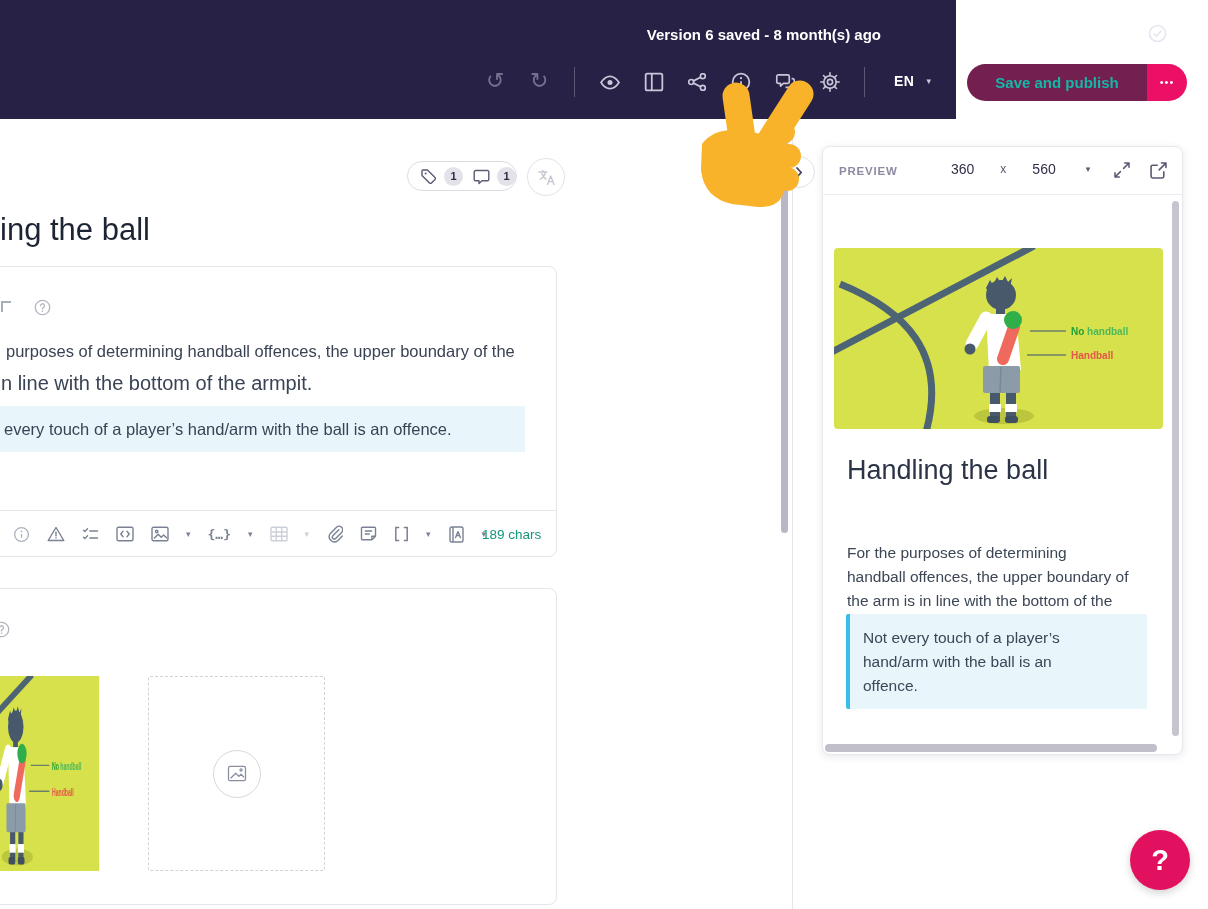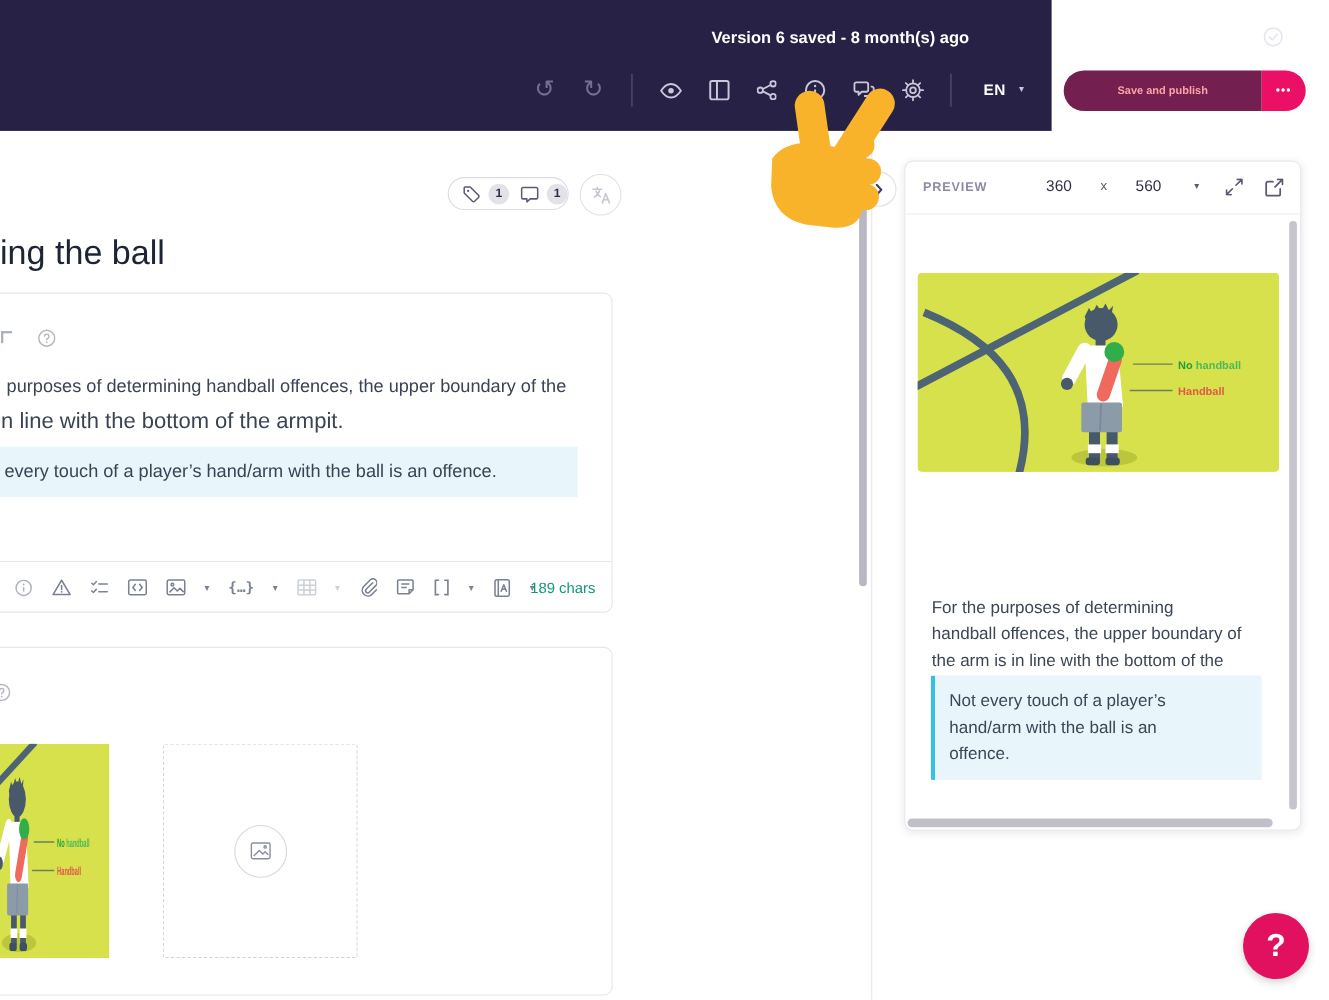--- a/index.html
+++ b/index.html
@@ -112,21 +112,21 @@
     </div>
     <div class="abs vsep" style="left:864px;top:67px;"></div>
 
     <div class="abs" style="left:894px;top:73px;display:flex;align-items:center;gap:12px;color:#FFFFFF;">
       <span style="font-size:14px;font-weight:bold;letter-spacing:.5px;">EN</span>
       <span style="font-size:9px;color:#CBC7DA;">▾</span>
     </div>
 
     <div class="abs" style="left:967px;top:64px;width:180px;height:37px;background:#731F4F;border-radius:18.5px 0 0 18.5px;
                 display:flex;align-items:center;justify-content:center;">
-      <span style="color:#fca5a5;font-size:10px;font-weight:bold;">Save and publish</span>
+      <span style="color:#14b8a6;font-size:15px;font-weight:bold;">Save and publish</span>
     </div>
     <div class="abs" style="left:1147px;top:64px;width:40px;height:37px;background:#EC0F66;border-radius:0 18.5px 18.5px 0;
                 display:flex;align-items:center;justify-content:center;">
       <span style="color:#fff;font-size:11px;letter-spacing:1px;margin-top:-2px;">•••</span>
     </div>
   </div>
 
   <div class="abs" style="left:407px;top:161px;width:110px;height:30px;border:1px solid #DDDBE2;border-radius:16px;
               display:flex;align-items:center;gap:7px;padding:0 0 0 12px;box-sizing:border-box;background:#fff;">
     <span style="color:#5E5A74;">
@@ -311,20 +311,21 @@
         </svg>
       </span>
     </div>
 
     <div class="abs" style="left:11px;top:101px;width:329px;height:181px;border-radius:4px;overflow:hidden;">
       <svg width="329" height="181" viewBox="0 0 329 181">
           <use href="#ill"></use>
         </svg>
     </div>
 
+    <div class="abs" style="left:24px;top:308px;font-size:27px;color:#2B3347;">Handling the ball</div>
 
     <div class="abs" style="left:24px;top:358px;width:300px;margin-top:36px;">
       <div class="prev-par">For the purposes of determining</div>
       <div class="prev-par">handball offences, the upper boundary of</div>
       <div class="prev-par">the arm is in line with the bottom of the</div>
       <div class="prev-par">armpit.</div>
     </div>
 
     <div class="abs" style="left:23px;top:467px;width:301px;height:95px;background:#E8F5FB;border-left:4px solid #39BEE8;border-radius:2px;
                 box-sizing:border-box;padding:12px 10px 0 13px;">

